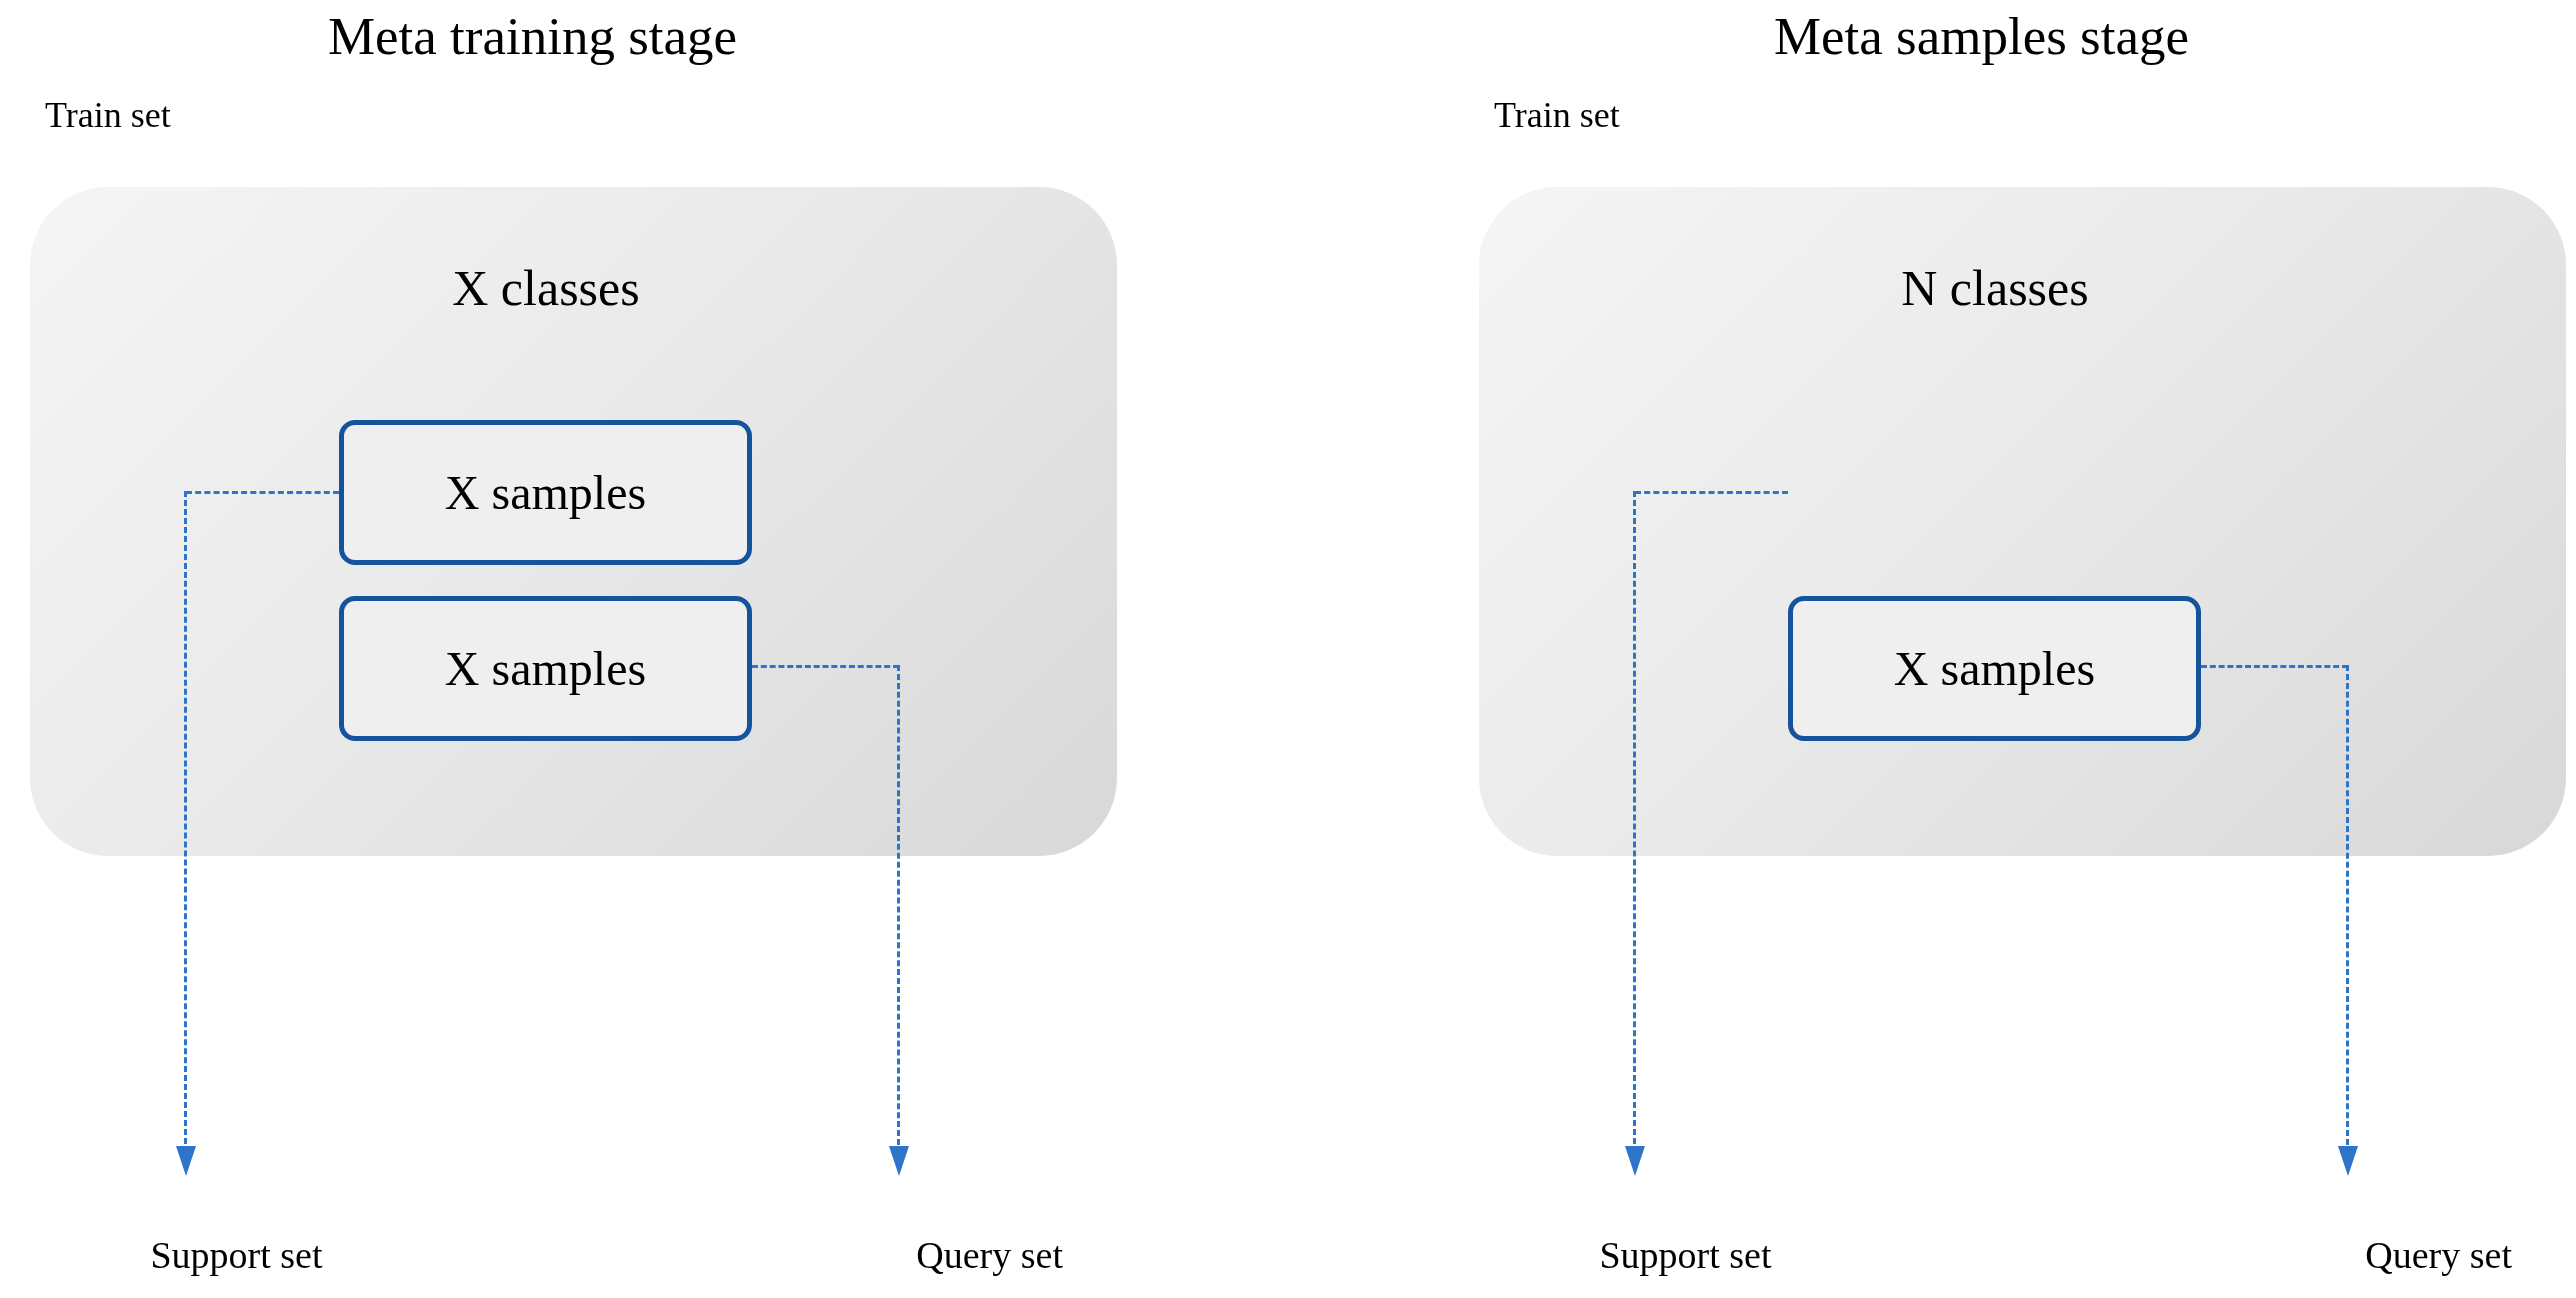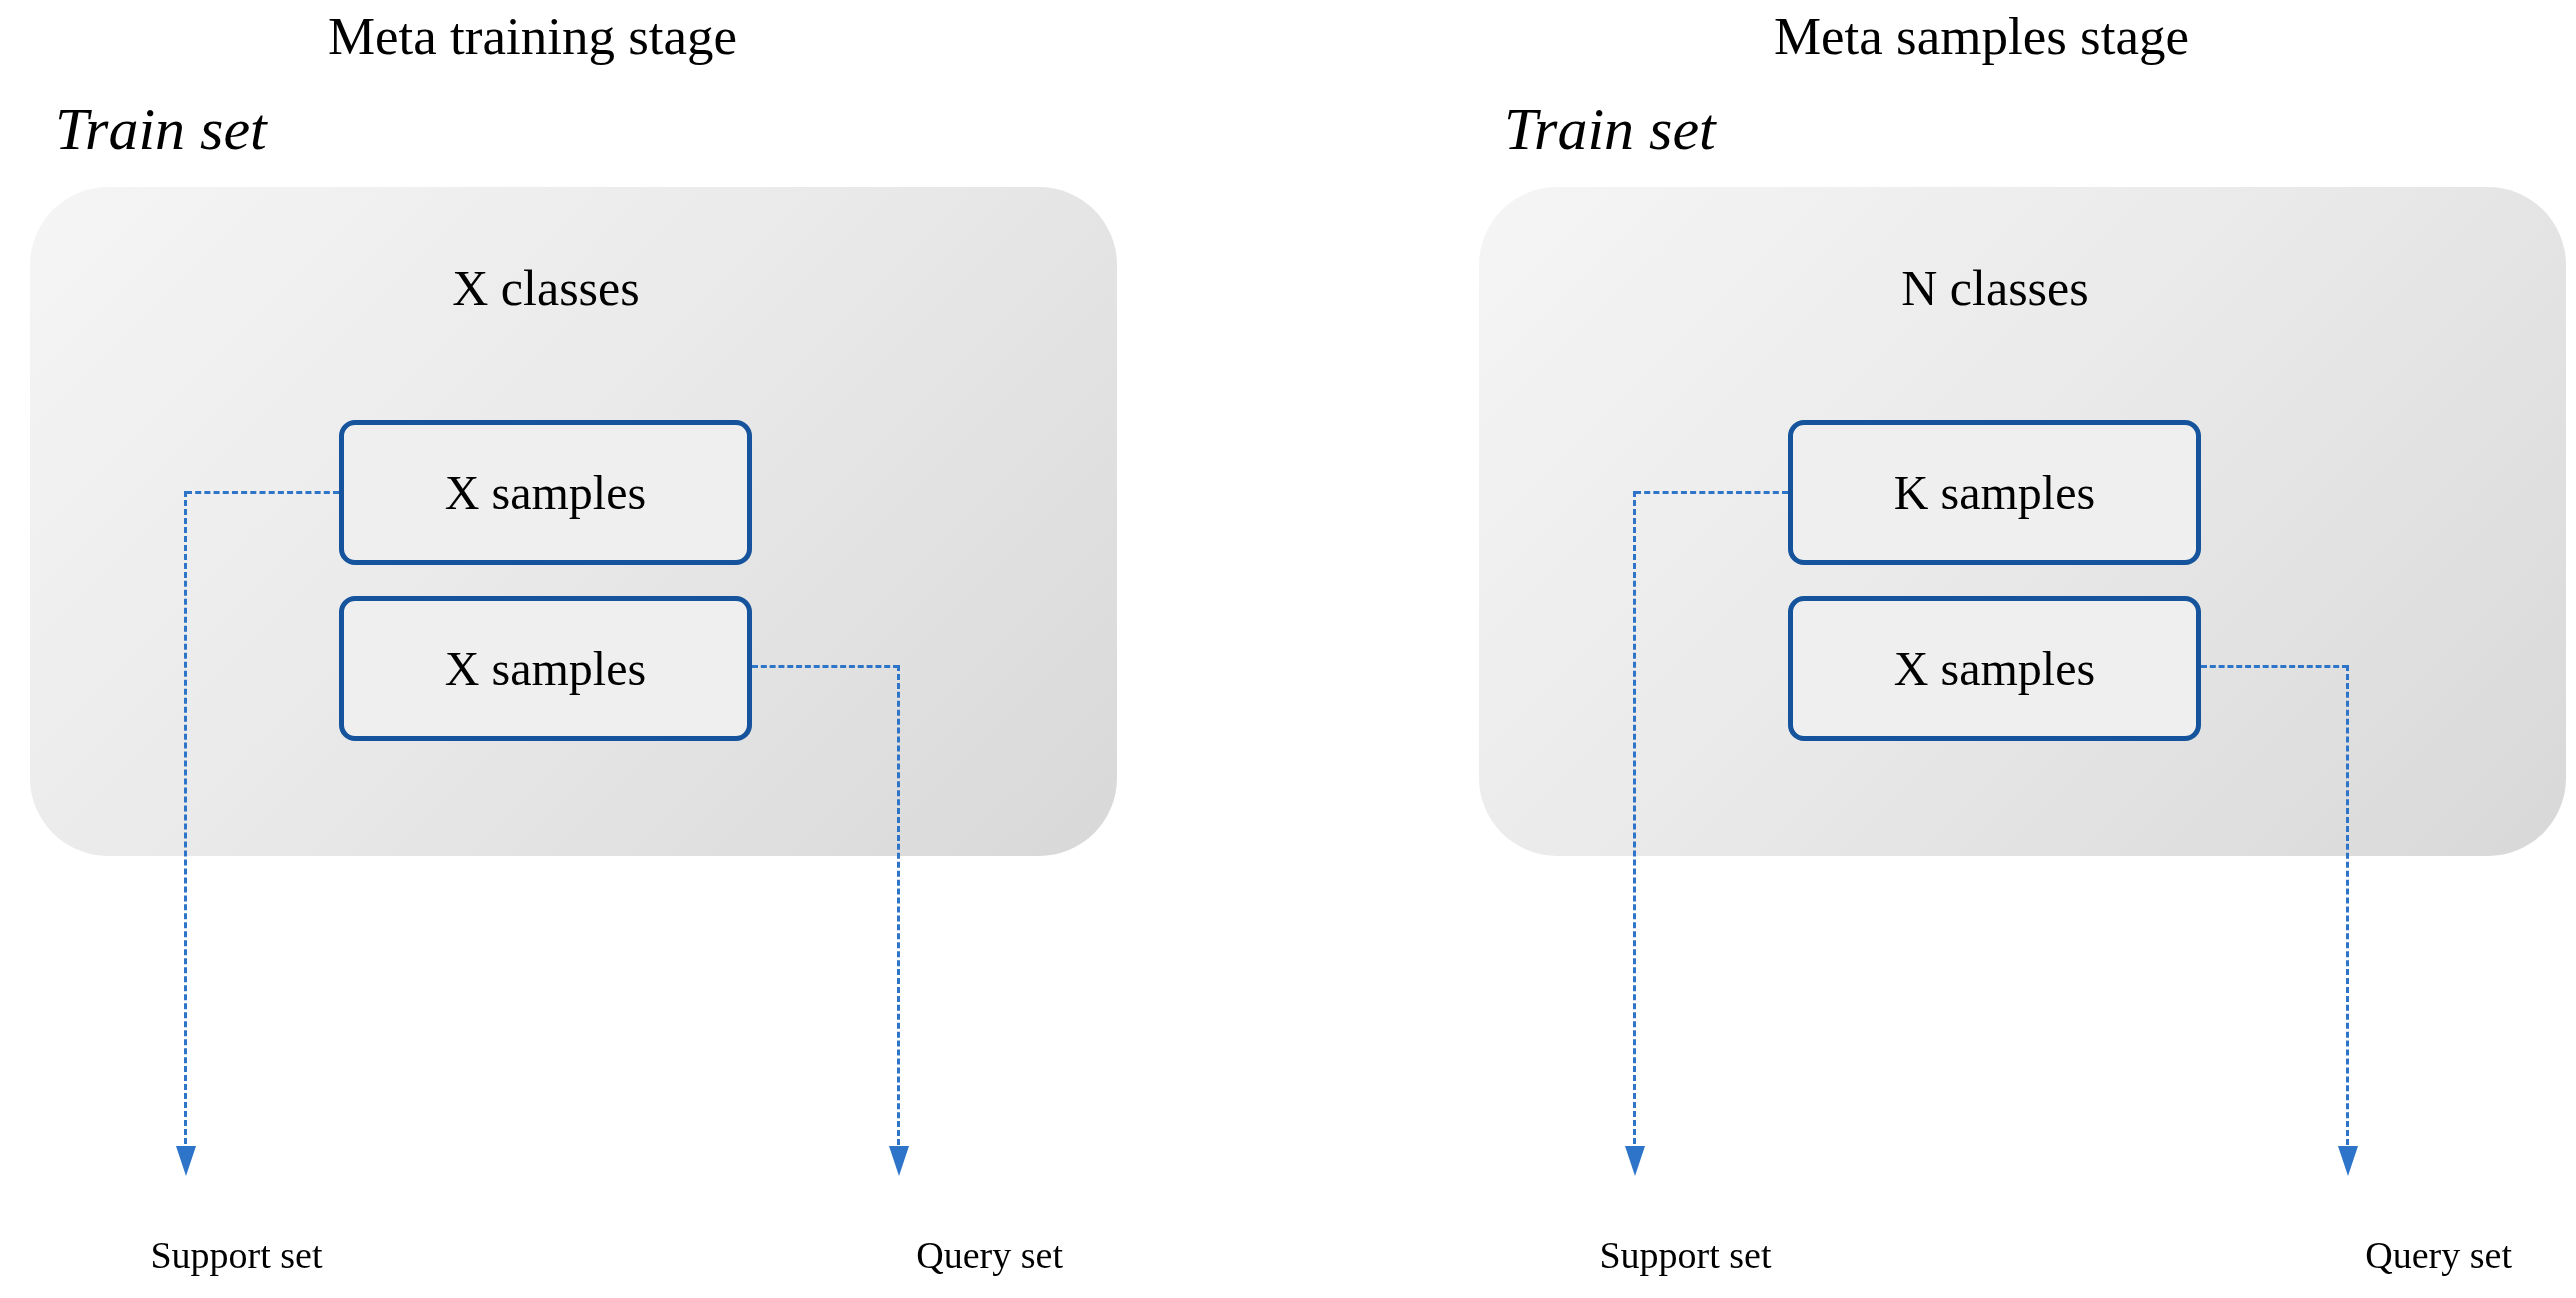--- a/index.html
+++ b/index.html
@@ -30,26 +30,25 @@
     left: 0;
     top: 6.6px;
     width: 1065px;
     text-align: center;
     font-size: 53px;
     line-height: 1.1;
     white-space: nowrap;
   }
   .set-label {
     position: absolute;
-    left: 55px;
+    left: 45px;
     top: 96px;
-    font-size: 60px;
+    font-size: 36px;
     line-height: 1.1;
     white-space: nowrap;
-    font-style: italic;
   }
   .panel {
     position: absolute;
     left: 30px;
     top: 187px;
     width: 1087px;
     height: 669px;
     border-radius: 78px;
     background: linear-gradient(135deg, #f5f5f5 0%, #eaeaea 45%, #d8d8d8 100%);
   }
@@ -149,23 +148,20 @@
     <div class="out-label query">Query set</div>
   </section>
 
   <section class="stage s2">
     <div class="stage-title">Meta samples stage</div>
     <div class="set-label">Train set</div>
 
     <div class="panel"></div>
     <div class="classes-label">N classes</div>
 
-    <div class="sample-box box1">
-      <span>K samples</span>
-    </div>
     <div class="sample-box box2">
       <span>X samples</span>
     </div>
 
     <div class="conn-h support"></div>
     <div class="conn-v support"></div>
     <div class="arrowhead support"></div>
 
     <div class="conn-h query"></div>
     <div class="conn-v query"></div>

